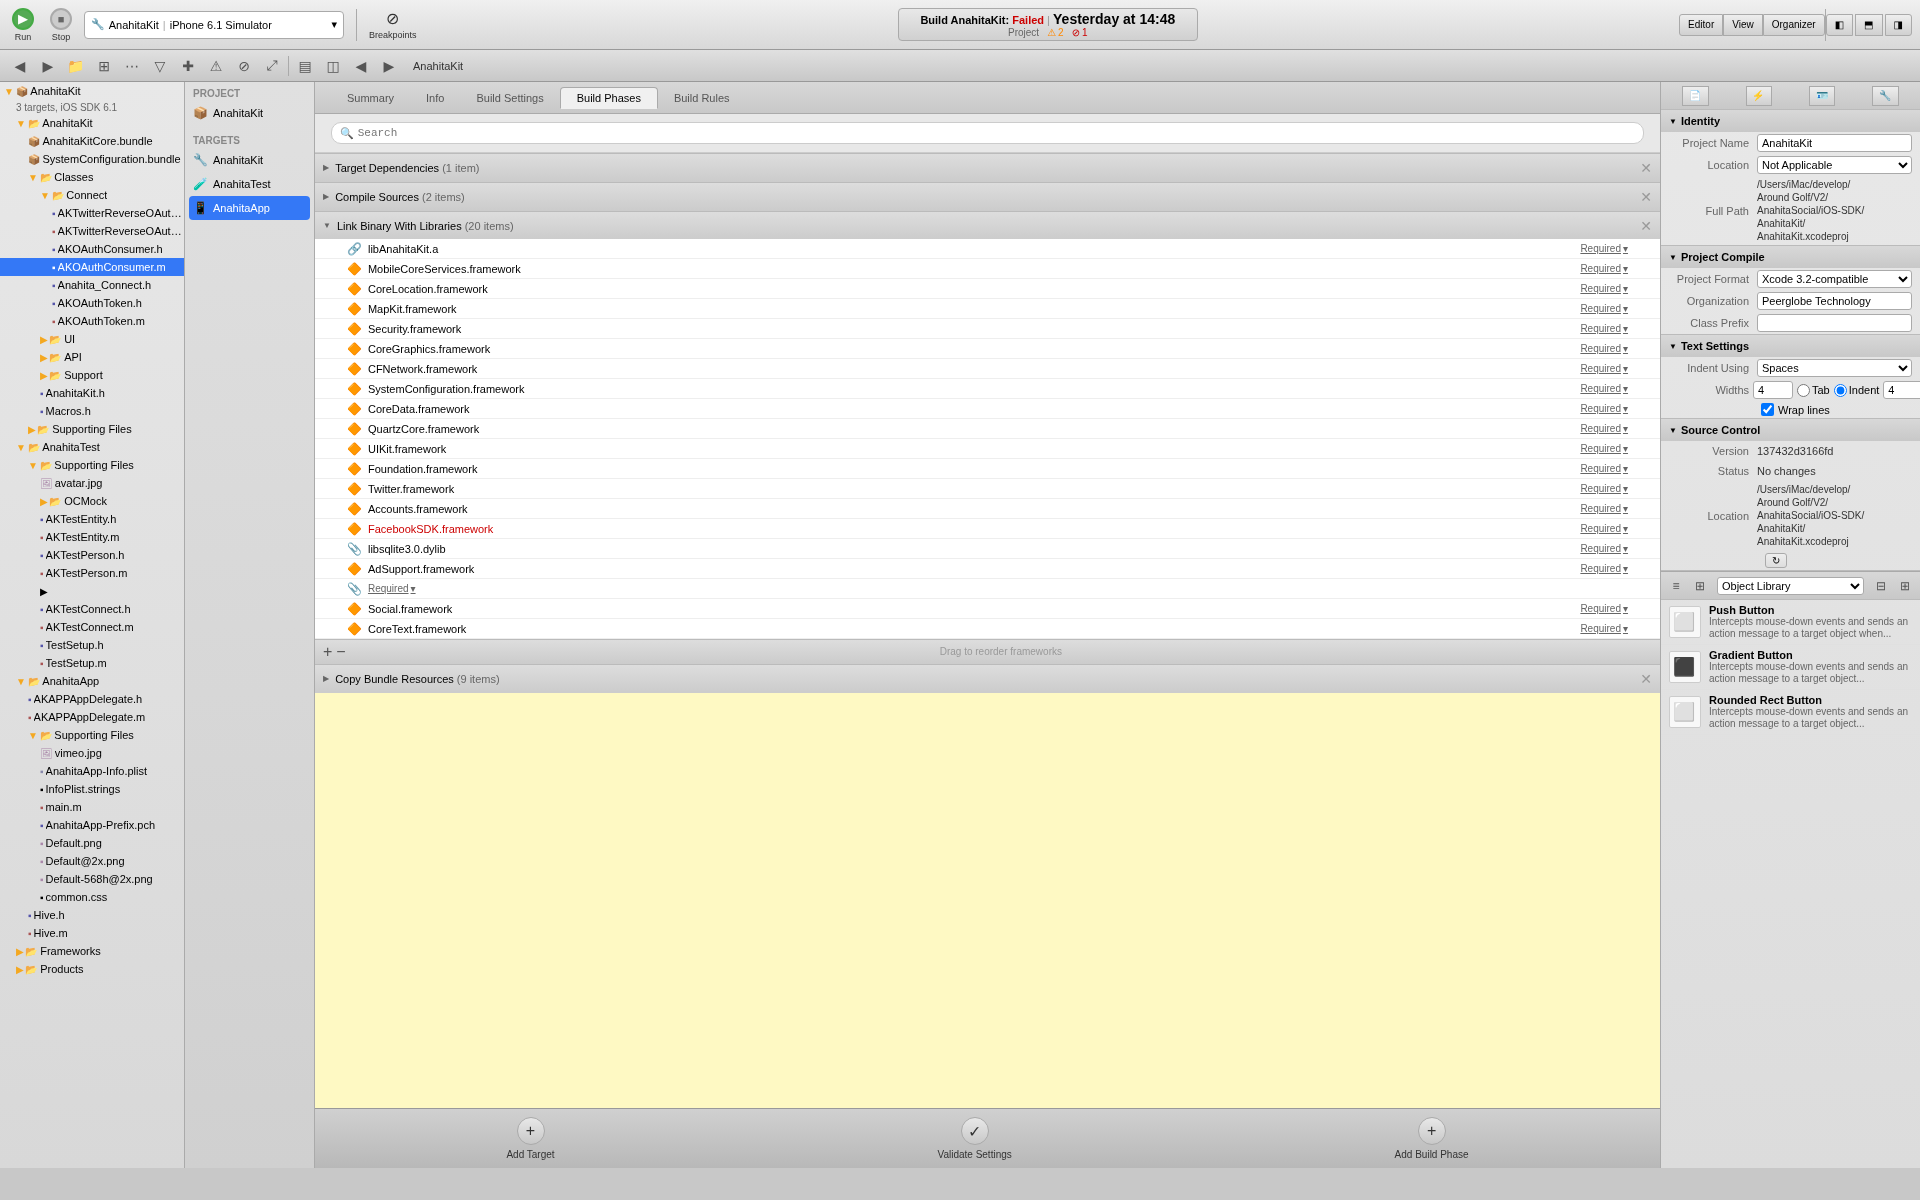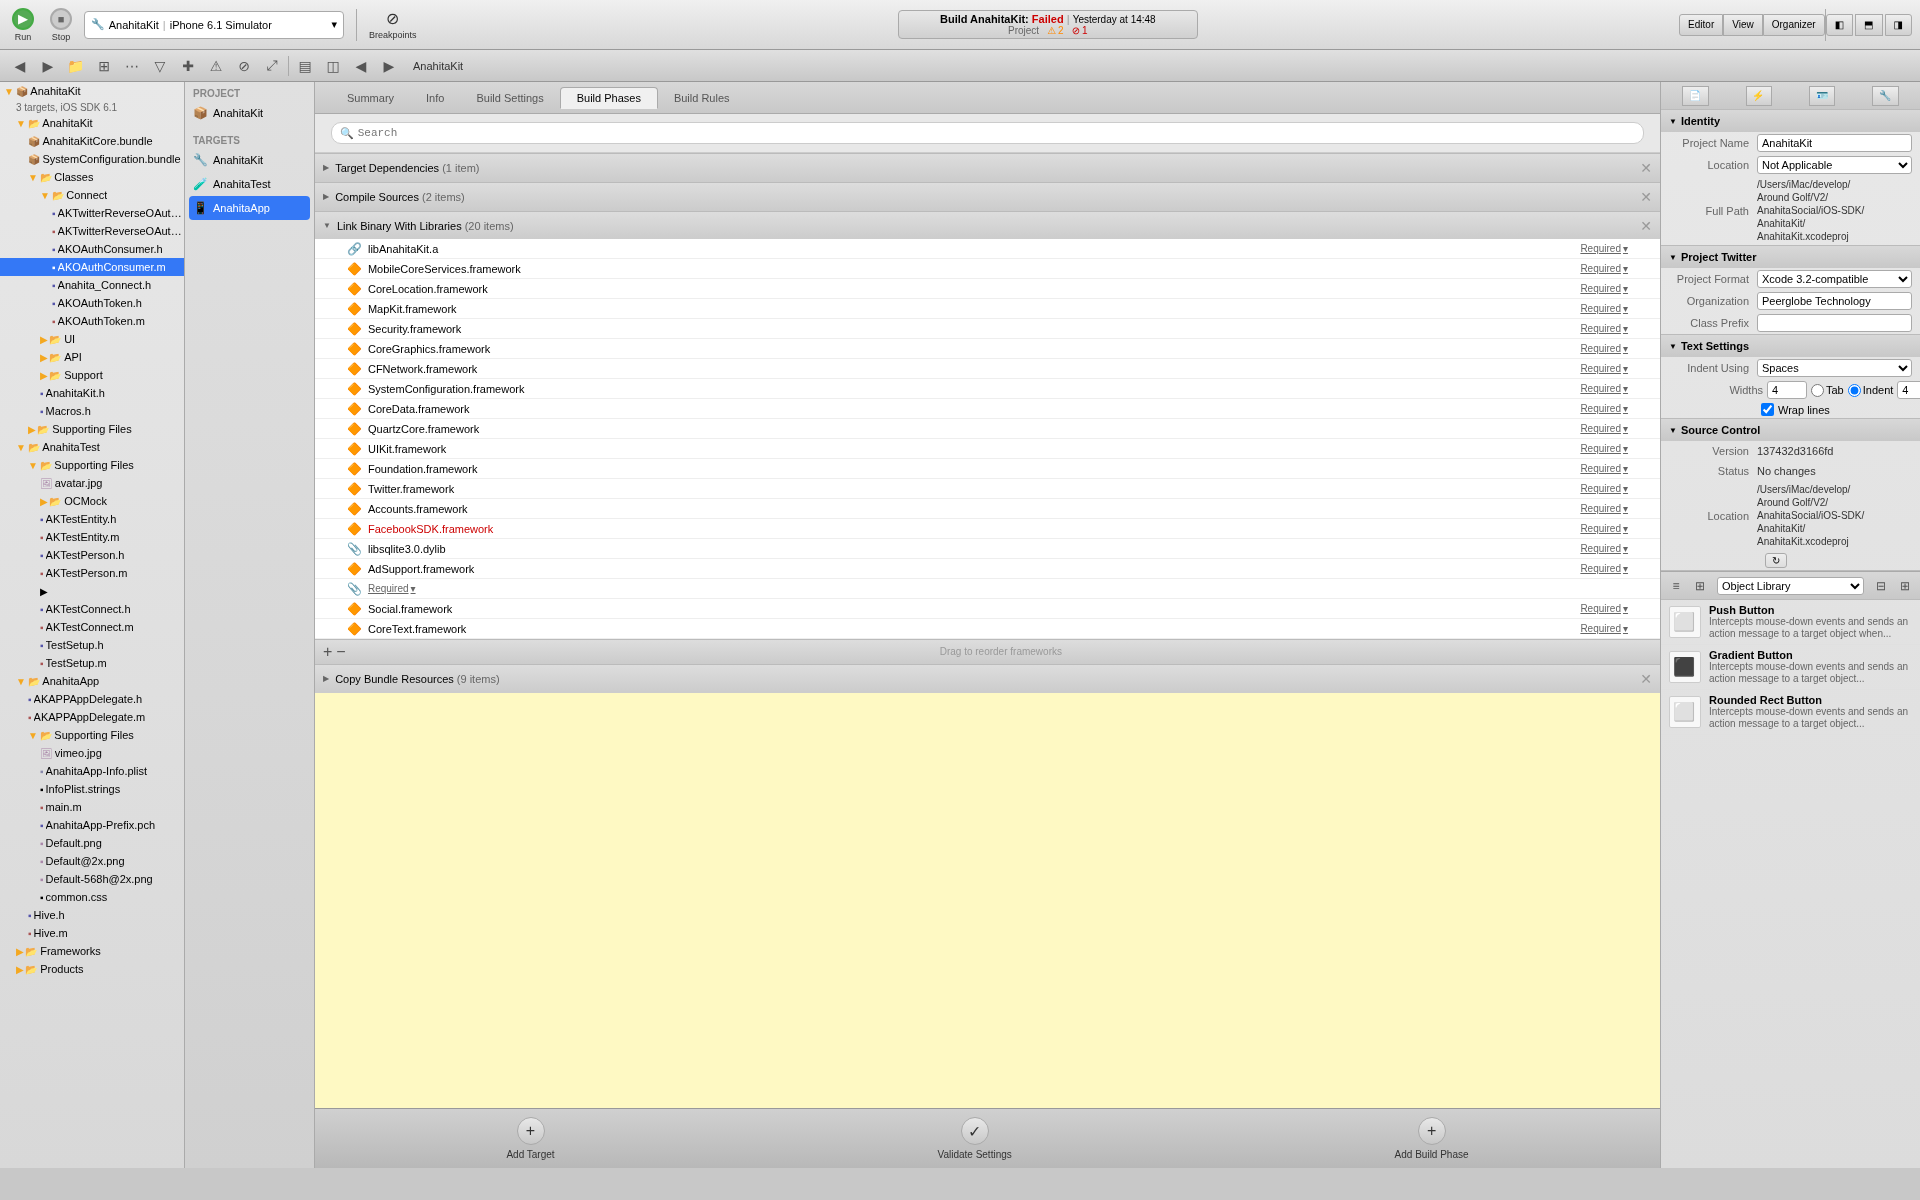--- a/index.html
+++ b/index.html
@@ -109,21 +109,21 @@
     }
     .inspector-section { border-bottom: 1px solid #bbb; }
     .inspector-header { display: flex; align-items: center; height: 22px; background: linear-gradient(to bottom, #d8d8d8, #c8c8c8); padding: 0 8px; font-weight: bold; font-size: 11px; cursor: pointer; gap: 4px; }
     .inspector-header .tri { font-size: 8px; }
     .inspector-row { display: flex; align-items: center; min-height: 20px; padding: 2px 8px; gap: 8px; }
     .inspector-label { color: #666; min-width: 80px; text-align: right; flex-shrink: 0; font-size: 11px; }
     .inspector-value { flex: 1; color: #333; font-size: 11px; }
     .inspector-input { flex: 1; background: white; border: 1px solid #aaa; border-radius: 3px; padding: 1px 4px; font-size: 11px; height: 18px; }
     .inspector-select { flex: 1; background: white; border: 1px solid #aaa; border-radius: 3px; font-size: 11px; height: 18px; }
     .inspector-path { font-size: 10px; color: #333; line-height: 1.3; }
-    .indent-row { display: flex; align-items: center; gap: 4px; padding: 2px 22px; }
+    .indent-row { display: flex; align-items: center; gap: 4px; padding: 2px 8px; }
     .indent-input { width: 40px; background: white; border: 1px solid #aaa; border-radius: 3px; padding: 1px 4px; font-size: 11px; height: 18px; }
     .indent-radio { display: flex; align-items: center; gap: 2px; font-size: 11px; }
     .checkbox-row { display: flex; align-items: center; padding: 2px 8px; gap: 4px; }
     .src-path { font-size: 10px; color: #333; word-break: break-all; line-height: 1.3; }
     .obj-lib-btn { background: none; border: none; cursor: pointer; font-size: 12px; color: #555; width: 22px; height: 22px; display: flex; align-items: center; justify-content: center; }
     .obj-lib-item { display: flex; align-items: center; padding: 4px 8px; gap: 8px; border-bottom: 1px solid #e0e0e0; cursor: pointer; }
     .obj-lib-thumb { width: 32px; height: 32px; border: 1px solid #ccc; background: #f8f8f8; display: flex; align-items: center; justify-content: center; font-size: 18px; flex-shrink: 0; border-radius: 2px; }
     .obj-lib-info { flex: 1; }
     .obj-lib-title { font-size: 11px; font-weight: bold; }
     .obj-lib-desc { font-size: 10px; color: #666; line-height: 1.2; }
@@ -177,21 +177,21 @@
   <button class="toolbar-btn">
     <span style="font-size:16px;">⊘</span>
     <span>Breakpoints</span>
   </button>
 
   <div class="build-status">
     <div class="build-status-box">
       <div class="build-status-title">
         Build AnahitaKit: <span class="failed">Failed</span>
         <span style="color:#999;font-weight:normal;"> | </span>
-        <span style="font-weight:normal;font-size:10px;">Yesterday at 14:48</span>
+        <span style="font-weight:bold;font-size:14px;">Yesterday at 14:48</span>
       </div>
       <div class="build-status-sub">
         <span>Project</span>
         <span class="badge warn">⚠ <span>2</span></span>
         <span class="badge err">⊘ <span>1</span></span>
       </div>
     </div>
   </div>
 
   <div class="toolbar-right">
@@ -678,21 +678,21 @@
       </div>
       <div class="inspector-row">
         <span class="inspector-label">Full Path</span>
         <span class="inspector-value inspector-path">/Users/iMac/develop/<br>Around Golf/V2/<br>AnahitaSocial/iOS-SDK/<br>AnahitaKit/<br>AnahitaKit.xcodeproj</span>
       </div>
     </div>
 
     <div class="inspector-section">
       <div class="inspector-header">
         <span class="tri">▼</span>
-        <span>Project Twitter</span>
+        <span>Project Compile</span>
       </div>
       <div class="inspector-row">
         <span class="inspector-label">Project Format</span>
         <select class="inspector-select">
           <option>Xcode 3.2-compatible</option>
         </select>
       </div>
       <div class="inspector-row">
         <span class="inspector-label">Organization</span>
         <input class="inspector-input" value="Peerglobe Technology" style="">

